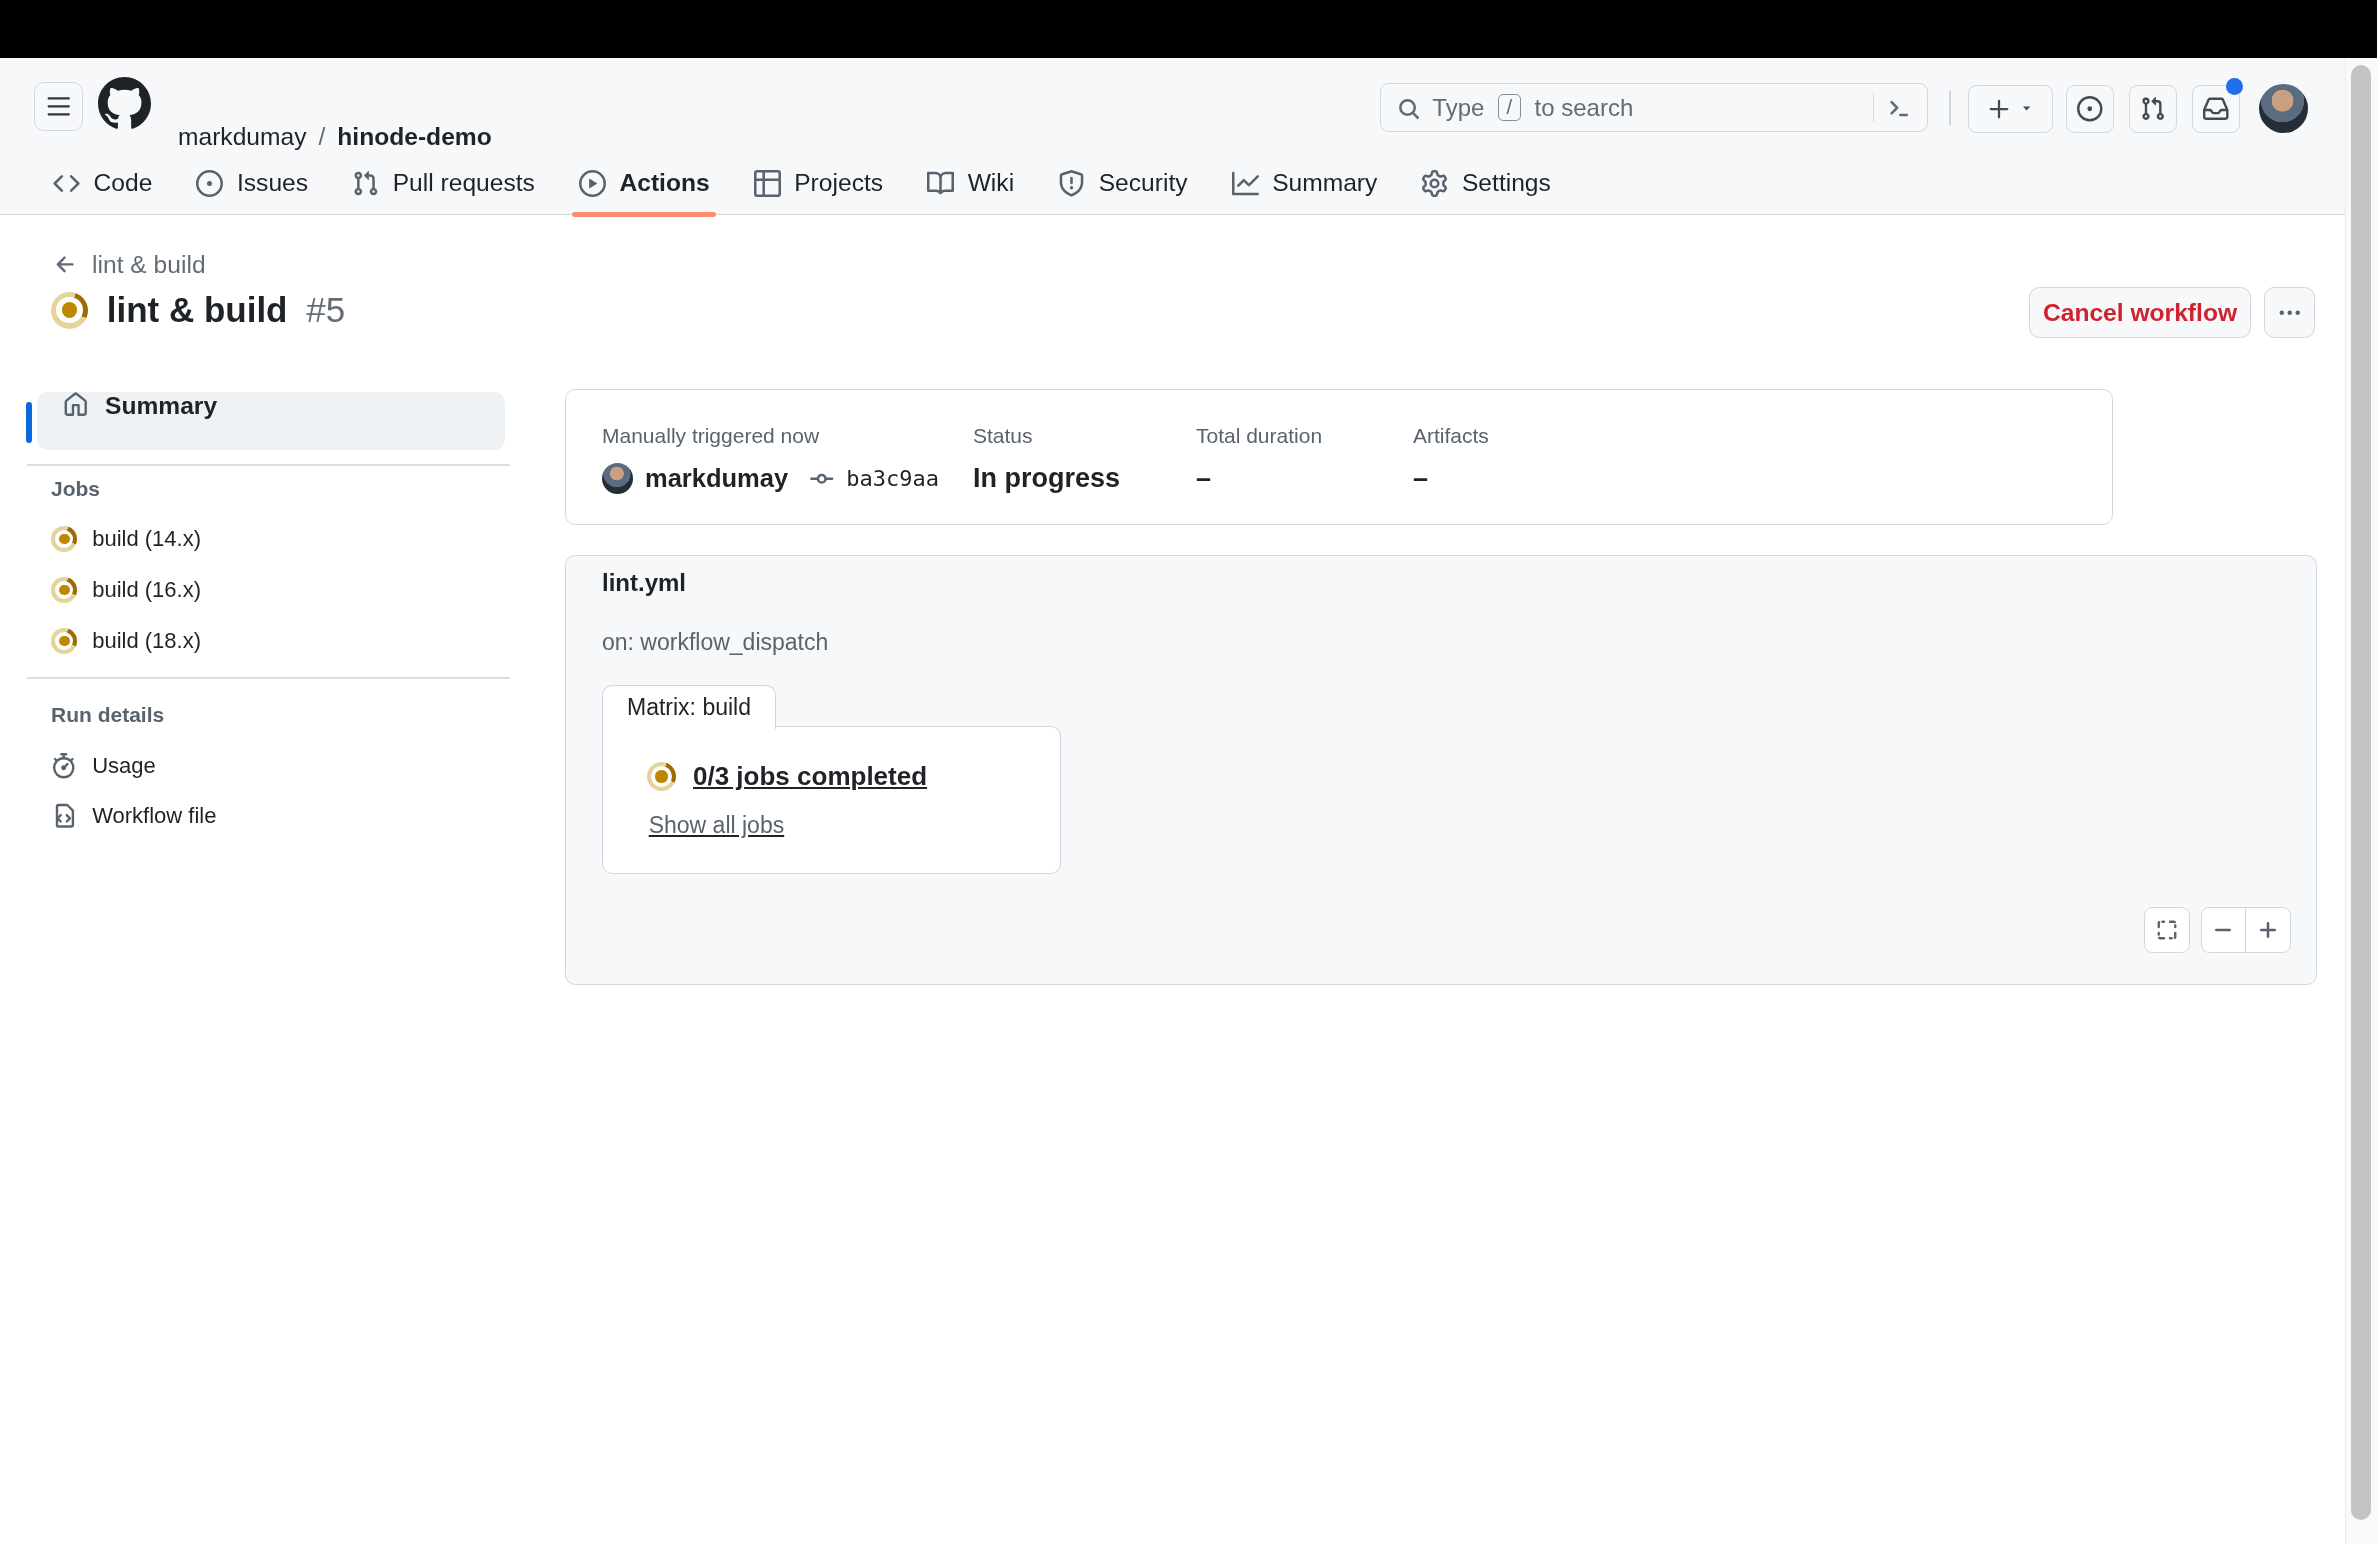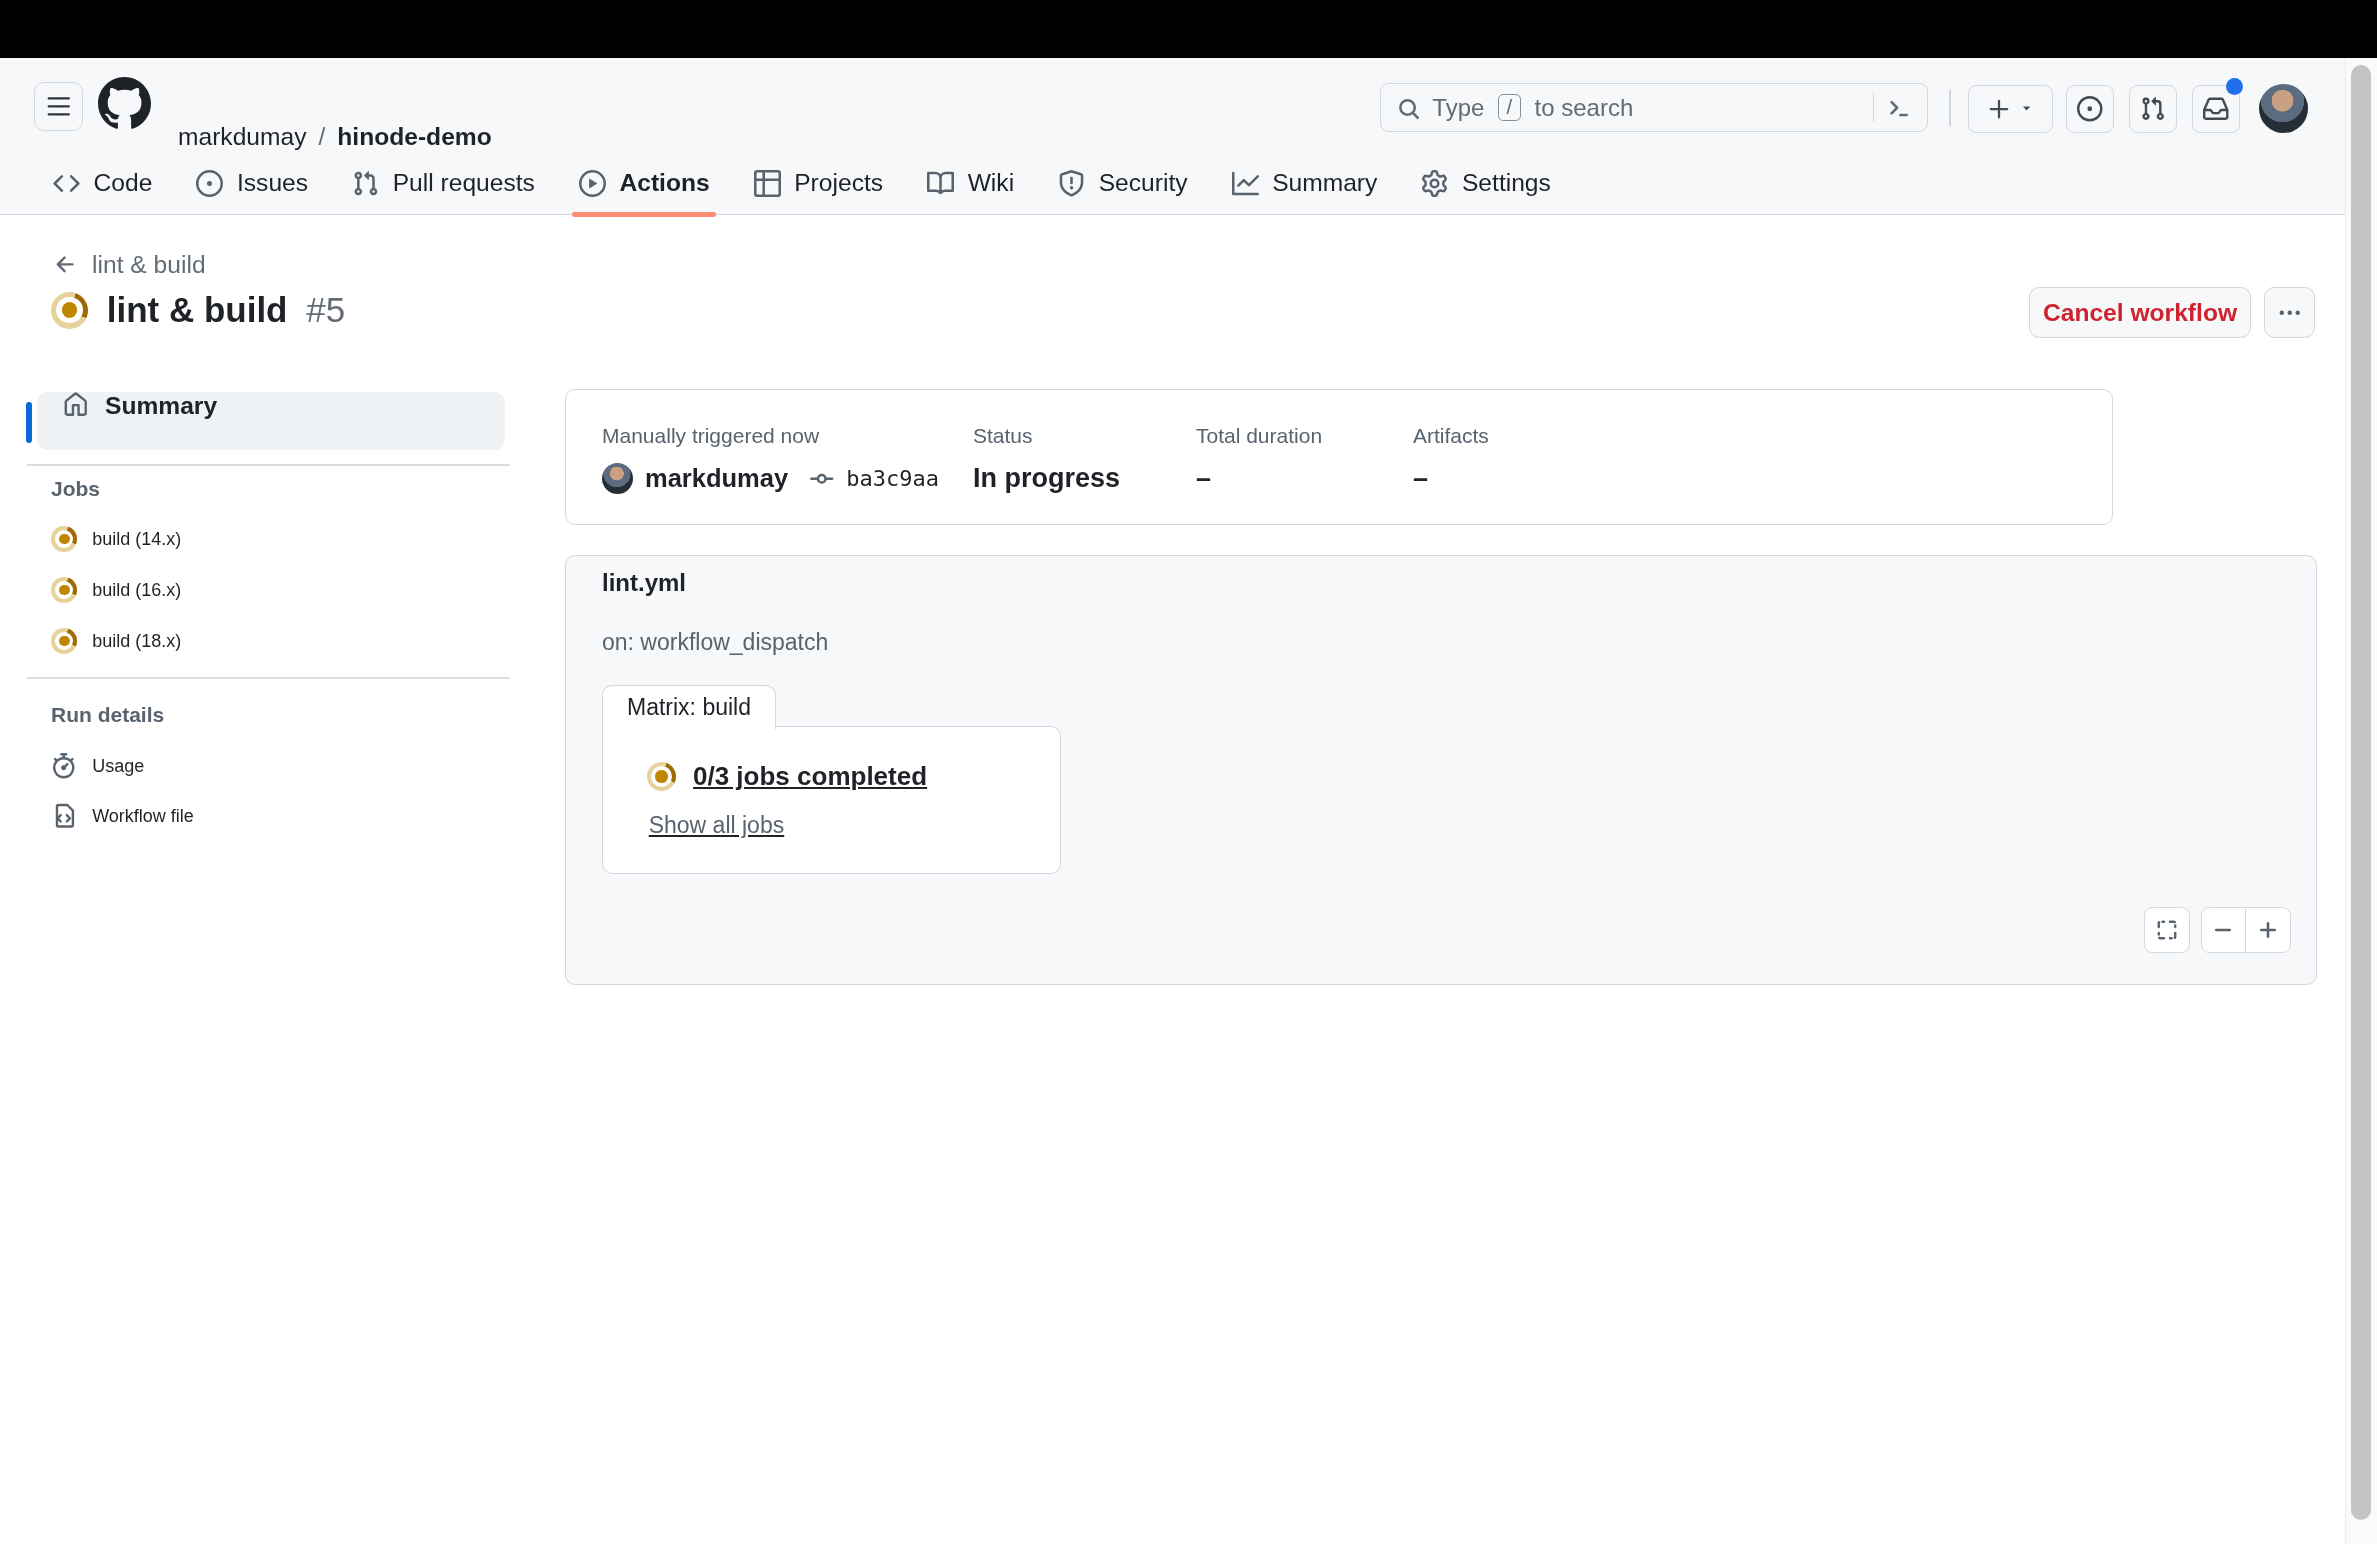--- a/index.html
+++ b/index.html
@@ -63,21 +63,21 @@
   .ring-34{width:29px;height:29px;}
 
   
   .side-active-bar{left:25.5px;top:402px;width:6.8px;height:41px;border-radius:3.4px;background:#0969da;}
   .side-summary{left:37px;top:392px;width:468px;height:58px;background:#eff2f5;border-radius:10.2px;display:flex;align-items:flex-start;gap:17px;padding:0 25.5px;box-sizing:border-box;}
   .side-summary .lbl{font-size:24.6px;font-weight:700;color:#1f2328;}
   .side-div1{left:27px;top:464px;width:483px;height:1.7px;background:#d8dee4;}
   .side-heading{left:51px;top:0;font-size:21px;font-weight:700;color:#59636e;}
   .h-jobs{top:477px;}
   .h-rundetails{top:703px;}
-  .side-item{left:37px;width:468px;height:48px;display:flex;align-items:center;gap:15.3px;padding:0 14.4px;box-sizing:border-box;font-size:18px;color:#1f2328;}
+  .side-item{left:37px;width:468px;height:48px;display:flex;align-items:center;gap:15.3px;padding:0 14.4px;box-sizing:border-box;font-size:22px;color:#1f2328;}
   .job-0{top:515px;} .job-1{top:566px;} .job-2{top:617px;}
   .side-div2{left:27px;top:677px;width:483px;height:1.7px;background:#d8dee4;}
   .rd-0{top:742px;} .rd-1{top:792px;}
 
   
   .card-summary{left:565px;top:389px;width:1548px;height:136px;background:#fff;border:1.7px solid #d0d7de;border-radius:10.2px;box-sizing:border-box;}
   .col{position:absolute;top:34px;}
   .col .label{font-size:21px;color:#59636e;margin-bottom:15.3px;}
   .col-1{left:36px;} .col-2{left:407px;} .col-3{left:630px;} .col-4{left:847px;}
   .actor-row{display:flex;align-items:center;gap:12px;}

